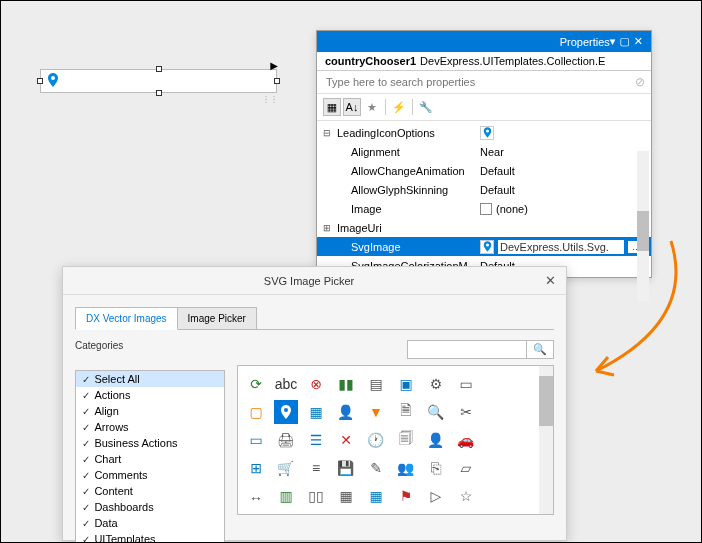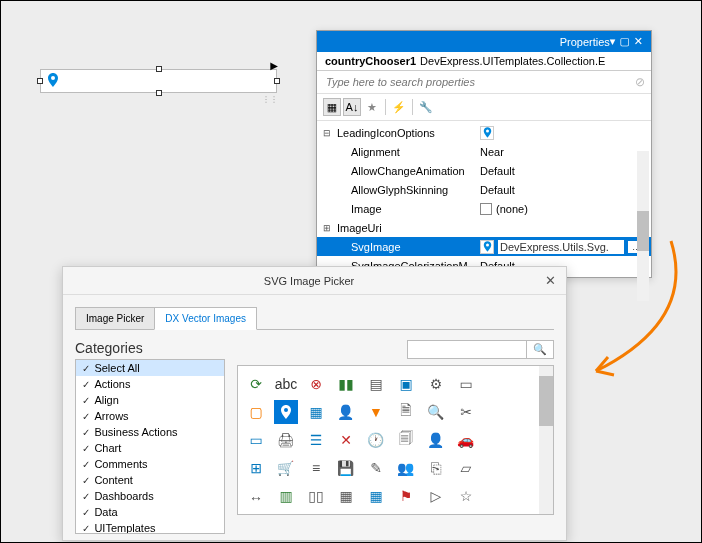--- a/index.html
+++ b/index.html
@@ -10,21 +10,21 @@
 .small-input .pin{position:absolute;top:3px;left:6px;color:#0089de}
 .small-input .arrow{position:absolute;top:-10px;right:-2px;font-size:10px}
 .small-input .grip{position:absolute;bottom:-12px;right:-2px;color:#999;font-size:8px}
 .props{position:absolute;top:29px;left:315px;width:336px;background:#fff;border:1px solid #a0a0a0;box-shadow:0 2px 8px rgba(0,0,0,.15)}
 .props-title{background:#0078d7;color:#fff;padding:4px 8px;display:flex;justify-content:flex-end;align-items:center}
 .props-title-r{display:flex;gap:4px}
 .props-title-r span{cursor:pointer;font-size:11px}
 .props-obj{padding:3px 8px;border-bottom:1px solid #ccc;display:flex;gap:4px}
 .props-obj b{font-weight:600}
 .props-search{padding:2px 6px;display:flex;align-items:center;border-bottom:1px solid #e0e0e0}
-.props-search input{border:none;outline:none;flex:1;color:#888;font-style:italic;padding:3px}
+.props-search input{border:none;outline:none;flex:1;color:#888;padding:3px}
 .props-search .clr{color:#bbb;cursor:pointer;font-size:12px}
 .props-tb{display:flex;gap:2px;padding:4px 6px;border-bottom:1px solid #e0e0e0;align-items:center}
 .props-tb .btn{width:18px;height:18px;display:flex;align-items:center;justify-content:center;border:1px solid transparent;cursor:pointer;font-size:11px}
 .props-tb .btn.active{border-color:#bbb;background:#e8e8e8}
 .props-tb .sep{width:1px;height:16px;background:#ccc;margin:0 2px}
 .props-grid{padding:2px 0}
 .props-row{display:flex;align-items:center;height:19px;padding:0 6px}
 .props-row.sel{background:#0078d7;color:#fff}
 .props-row .exp{width:12px;font-size:9px;color:#555}
 .props-row.sel .exp{color:#fff}
@@ -40,21 +40,21 @@
 .picker{position:absolute;top:265px;left:61px;width:505px;height:275px;background:#f5f5f5;border:1px solid #ccc;box-shadow:0 3px 12px rgba(0,0,0,.2)}
 .picker-title{padding:6px 10px;display:flex;justify-content:space-between;align-items:center;border-bottom:1px solid #ddd}
 .picker-title span:first-child{flex:1;text-align:center;color:#333}
 .picker-title .x{cursor:pointer;color:#555;font-size:13px}
 .picker-body{display:flex;flex-direction:column;padding:12px}
 .picker-tabs{display:flex;border-bottom:1px solid #bbb}
 .picker-tab{padding:5px 10px;border:1px solid #bbb;border-bottom:none;margin-right:-1px;background:#e8e8e8;cursor:pointer;font-size:10px}
 .picker-tab.active{background:#fff;color:#0078d7;border-bottom:1px solid #fff;margin-bottom:-1px}
 .picker-content{display:flex;gap:12px;padding-top:10px}
 .cat-panel{width:150px}
-.cat-title{font-size:14px;color:#333;margin-bottom:3px}
+.cat-title{font-size:10px;color:#333;margin-bottom:19px}
 .cat-list{background:#fff;border:1px solid #bbb;height:175px;overflow:hidden}
 .cat-item{padding:2px 6px;display:flex;align-items:center;gap:4px;font-size:10px;cursor:pointer}
 .cat-item.sel{background:#d0e7ff}
 .cat-item .chk{font-size:10px;color:#333}
 .icons-panel{flex:1}
 .icons-search{display:flex;justify-content:flex-end;margin-bottom:6px}
 .icons-search input{border:1px solid #bbb;width:120px;padding:2px 4px}
 .icons-search .mag{border:1px solid #bbb;border-left:none;padding:2px 6px;background:#fff;cursor:pointer;color:#888}
 .icons-grid{background:#fff;border:1px solid #bbb;height:150px;padding:8px;overflow:hidden;position:relative}
 .icons-row{display:flex;gap:10px;margin-bottom:8px}
@@ -176,22 +176,22 @@
   <path d="M35 140 l12 -14 M35 140 l18 4" stroke="#f57c00" stroke-width="3" fill="none"></path>
 </svg>
 
 <div class="picker">
   <div class="picker-title">
     <span>SVG Image Picker</span>
     <span class="x">✕</span>
   </div>
   <div class="picker-body">
     <div class="picker-tabs">
+      <div class="picker-tab active">DX Vector Images</div>
       <div class="picker-tab">Image Picker</div>
-      <div class="picker-tab active">DX Vector Images</div>
     </div>
     <div class="picker-content">
       <div class="cat-panel">
         <div class="cat-title">Categories</div>
         <div class="cat-list">
           <div class="cat-item sel">
               <span class="chk">✓</span>
               <span>Select All</span>
             </div>
           <div class="cat-item">

